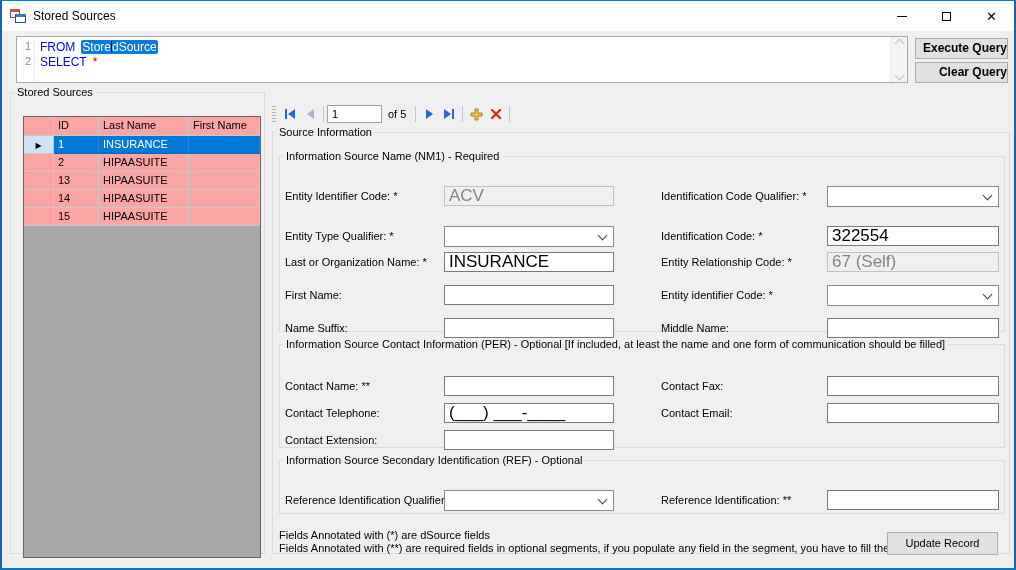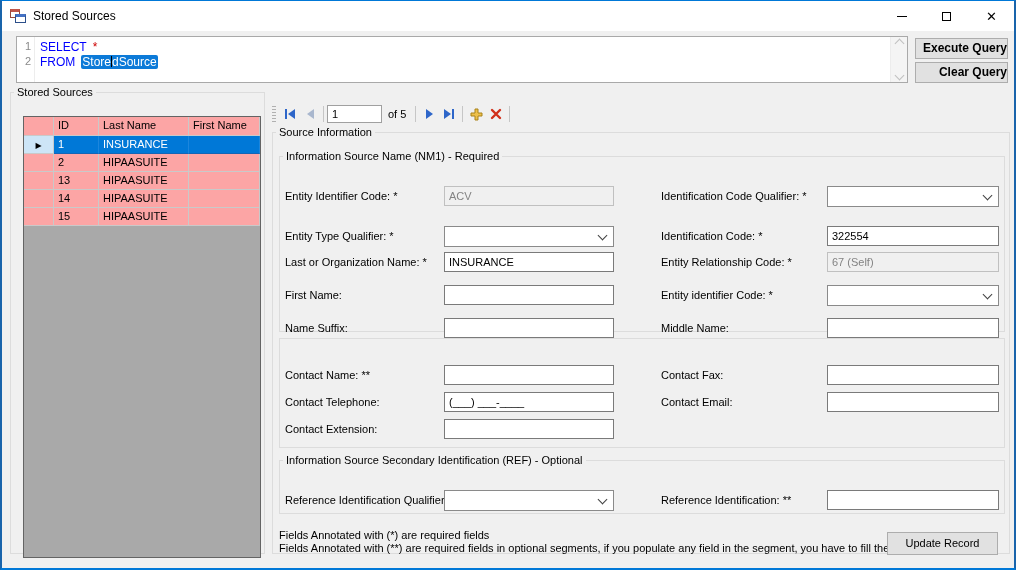--- a/index.html
+++ b/index.html
@@ -56,21 +56,21 @@
   .grip { width:4px; height:16px; margin-right:4px;
           background:repeating-linear-gradient(to bottom,#b0b0b0 0 1px, transparent 1px 3px); }
   .tbtn { width:20px; height:20px; display:flex; align-items:center; justify-content:center; }
   .tsep { width:1px; height:16px; background:#c6c6c6; margin:0 3px; }
   .pos-input { width:55px; height:18px; border:1px solid #a0a0a0; font-size:11px; padding-left:4px; background:#fff; }
   .of-label { margin:0 6px 0 6px; white-space:nowrap; }
   
   .fieldrow { position:absolute; left:0; right:0; height:22px; }
   .flabel { position:absolute; top:4px; font-size:11px; white-space:nowrap; color:#000; }
   .lc-label { left:5px; } .rc-label { left:381px; }
-  .tb { position:absolute; top:0; height:20px; border:1px solid #7a7a7a; background:#fff; font-size:11px; padding:4px 4px; color:#000; }
+  .tb { position:absolute; top:0; height:20px; border:1px solid #7a7a7a; background:#fff; font-size:17px; padding:4px 4px; color:#000; }
   .tb.dis { background:#f0f0f0; border-color:#c0c0c0; color:#838383; }
   .lc-ctl { left:164px; width:170px; } .rc-ctl { left:547px; width:172px; }
   .combo { position:absolute; top:0; height:21px; border:1px solid #8a8a8a; background:#fff; }
   .combo .chev { position:absolute; right:7px; top:5px; width:7px; height:7px; border-right:1.4px solid #404040; border-bottom:1.4px solid #404040; transform:rotate(45deg); }
   .notes { position:absolute; left:6px; top:391px; font-size:11px; line-height:13px; color:#000; }
   .update-btn { position:absolute; left:614px; top:394px; width:111px; height:23px; background:#e1e1e1; border:1px solid #adadad; font-size:11px; color:#000; text-align:center; line-height:21px; }
 </style>
 </head>
 <body>
 
@@ -96,22 +96,22 @@
   </div>
 
   <div class="client">
 
     <div class="query-editor">
       <div class="gutter">
         <div>1</div>
         <div>2</div>
       </div>
       <div class="code">
+        <div class="codeline"><span class="kw">FROM</span><span class="sel-text"><span>Store</span><span class="caret"></span><span>dSource</span></span></div>
         <div class="codeline"><span class="kw">SELECT</span><span class="op-star">*</span></div>
-        <div class="codeline"><span class="kw">FROM</span><span class="sel-text"><span>Store</span><span class="caret"></span><span>dSource</span></span></div>
       </div>
       <div class="vscroll">
         <span class="scroll-chev chev-up"></span>
         <span class="scroll-chev chev-down"></span>
       </div>
     </div>
 
     <button class="qbtn" style="top:7px;">Execute Query</button>
     <button class="qbtn" style="top:31px;">Clear Query</button>
 
@@ -236,20 +236,21 @@
         </div>
         <div class="fieldrow" style="top:156px;">
           <span class="flabel lc-label">Name Suffix:</span>
           <input class="tb lc-ctl" value="" style="">
           <span class="flabel rc-label">Middle Name:</span>
           <input class="tb rc-ctl" value="" style="">
         </div>
       </fieldset>
 
       <fieldset style="left:6px; top:200px; width:726px; height:110px;">
+        <legend>Information Source Contact Information (PER) - Optional [If included, at least the name and one form of communication should be filled]</legend>
         <div class="fieldrow" style="top:26px;">
           <span class="flabel lc-label">Contact Name: **</span>
           <input class="tb lc-ctl" value="" style="">
           <span class="flabel rc-label">Contact Fax:</span>
           <input class="tb rc-ctl" value="" style="">
         </div>
         <div class="fieldrow" style="top:53px;">
           <span class="flabel lc-label">Contact Telephone:</span>
           <input class="tb lc-ctl" value="(___) ___-____" style="">
           <span class="flabel rc-label">Contact Email:</span>
@@ -267,20 +268,20 @@
           <span class="flabel lc-label">Reference Identification Qualifier: **</span>
           <span class="combo lc-ctl">
               <span class="chev"></span>
             </span>
           <span class="flabel rc-label">Reference Identification: **</span>
           <input class="tb rc-ctl" value="" style="">
         </div>
       </fieldset>
 
       <div class="notes">
-        <div>Fields Annotated with (*) are required fields</div>
+        <div>Fields Annotated with (*) are dSource fields</div>
         <div>Fields Annotated with (**) are required fields in optional segments, if you populate any field in the segment, you have to fill them too.</div>
       </div>
       <button class="update-btn">Update Record</button>
     </fieldset>
 
   </div>
 </div>
 
 </body></html>

